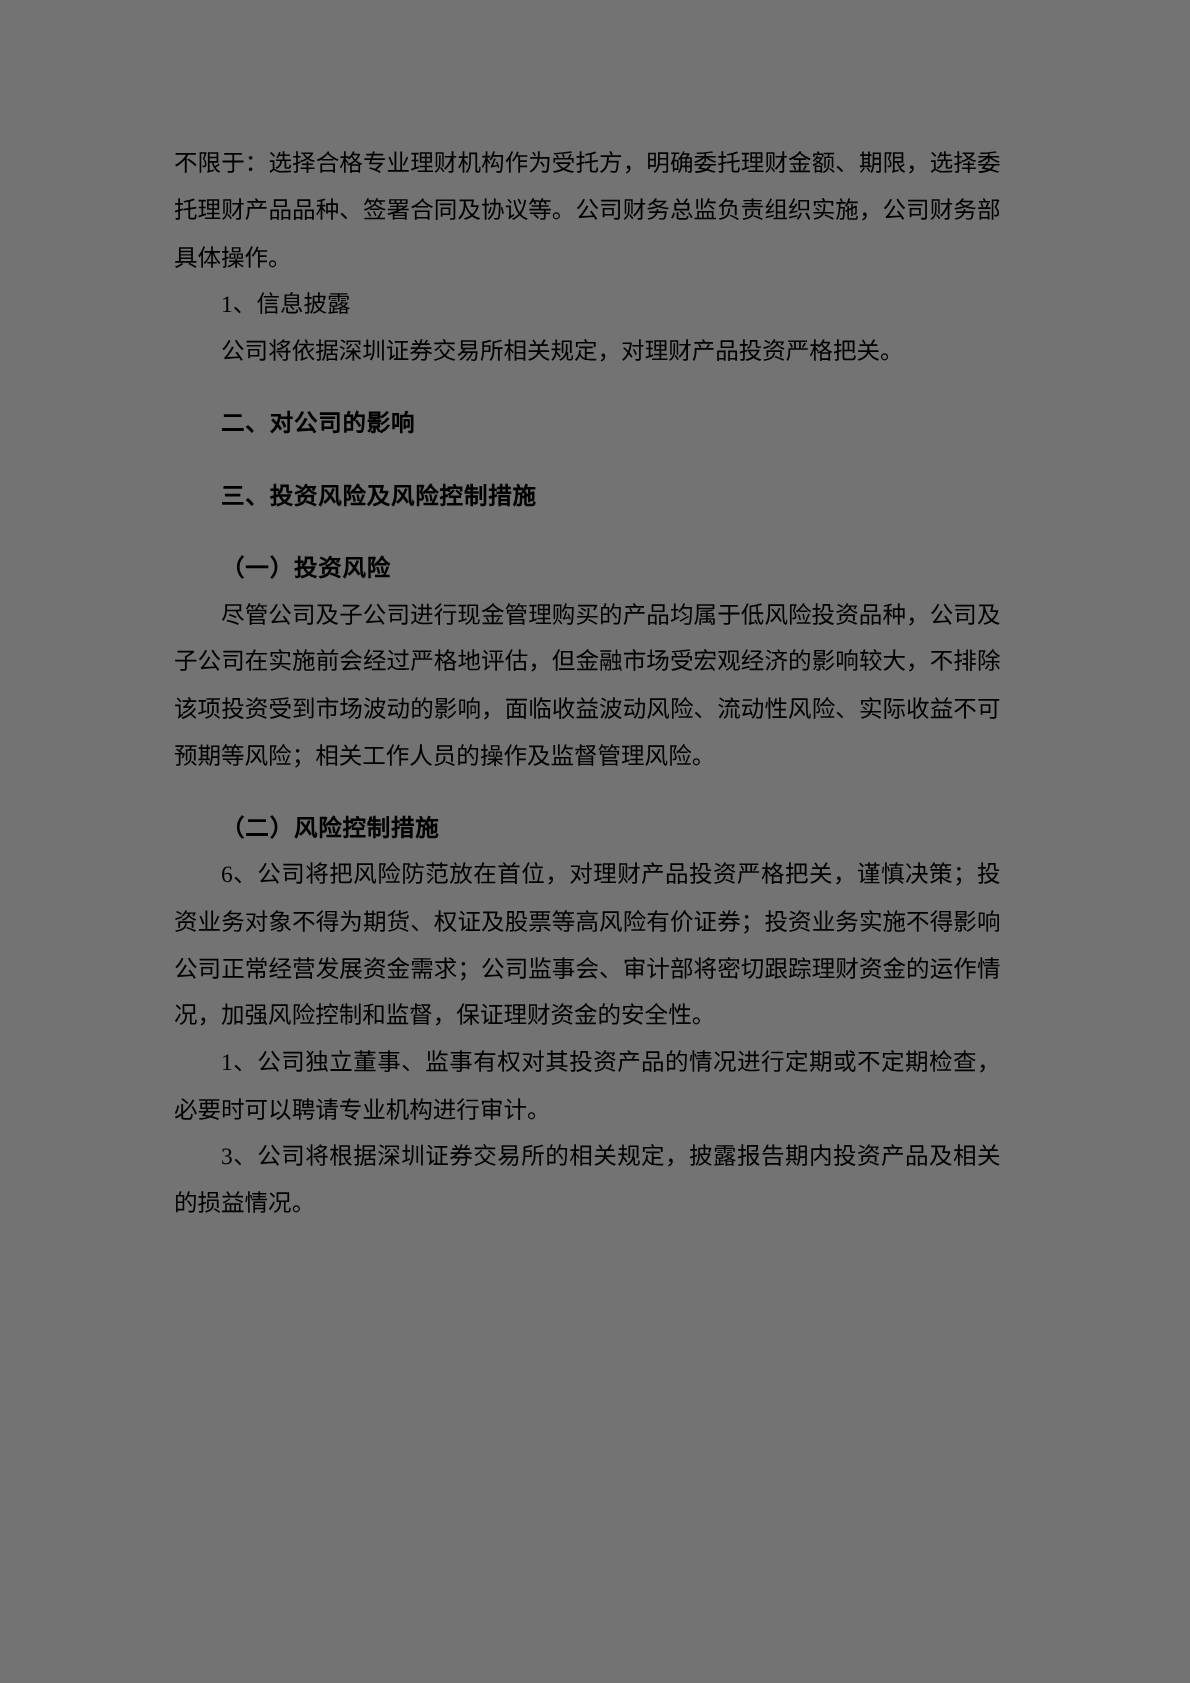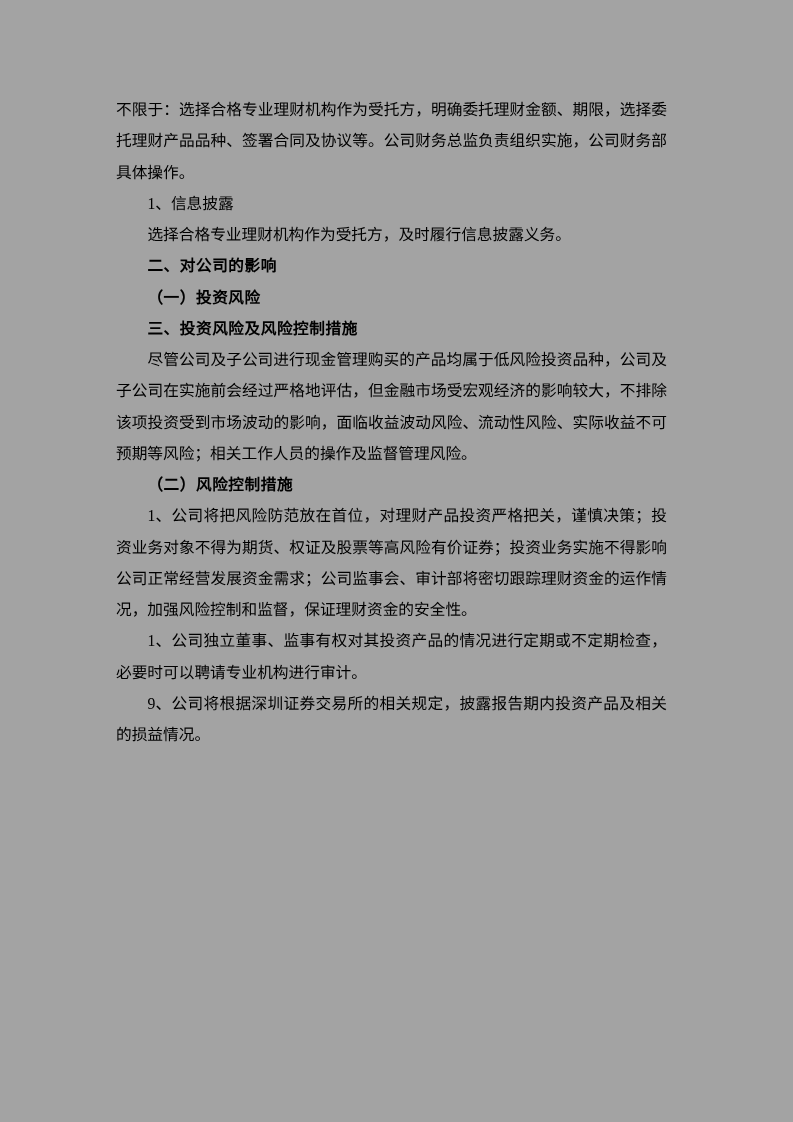--- a/index.html
+++ b/index.html
@@ -4,21 +4,21 @@
 <style>
   html, body {
     margin: 0;
     padding: 0;
     background: #ffffff;
   }
   .page {
     position: relative;
     width: 793px;
     height: 1122px;
-    background: #a3a3a3;
+    background: #737373;
     overflow: hidden;
   }
   .doc-content {
     position: absolute;
     left: 116px;
     top: 94px;
     width: 551px;
     color: #000000;
     font-family: "Liberation Serif", "DejaVu Serif", serif;
     font-size: 15.7px;
@@ -31,32 +31,33 @@
     padding: 0;
     word-break: break-all;
   }
   .doc-content p.indent {
     text-indent: 2em;
   }
   .doc-content p.heading {
     font-weight: 700;
     font-family: "Liberation Sans", "DejaVu Sans", sans-serif;
     letter-spacing: 0.5px;
+    margin-top: 17px;
   }
 </style>
 </head>
 <body>
 
 <div class="page">
   <div class="doc-content">
     <p class="body">不限于：选择合格专业理财机构作为受托方，明确委托理财金额、期限，选择委托理财产品品种、签署合同及协议等。公司财务总监负责组织实施，公司财务部具体操作。</p>
     <p class="body indent">1、信息披露</p>
-    <p class="body indent">选择合格专业理财机构作为受托方，及时履行信息披露义务。</p>
+    <p class="body indent">公司将依据深圳证券交易所相关规定，对理财产品投资严格把关。</p>
     <p class="heading indent">二、对公司的影响</p>
+    <p class="heading indent">三、投资风险及风险控制措施</p>
     <p class="heading indent">（一）投资风险</p>
-    <p class="heading indent">三、投资风险及风险控制措施</p>
     <p class="body indent">尽管公司及子公司进行现金管理购买的产品均属于低风险投资品种，公司及子公司在实施前会经过严格地评估，但金融市场受宏观经济的影响较大，不排除该项投资受到市场波动的影响，面临收益波动风险、流动性风险、实际收益不可预期等风险；相关工作人员的操作及监督管理风险。</p>
     <p class="heading indent">（二）风险控制措施</p>
-    <p class="body indent">1、公司将把风险防范放在首位，对理财产品投资严格把关，谨慎决策；投资业务对象不得为期货、权证及股票等高风险有价证券；投资业务实施不得影响公司正常经营发展资金需求；公司监事会、审计部将密切跟踪理财资金的运作情况，加强风险控制和监督，保证理财资金的安全性。</p>
+    <p class="body indent">6、公司将把风险防范放在首位，对理财产品投资严格把关，谨慎决策；投资业务对象不得为期货、权证及股票等高风险有价证券；投资业务实施不得影响公司正常经营发展资金需求；公司监事会、审计部将密切跟踪理财资金的运作情况，加强风险控制和监督，保证理财资金的安全性。</p>
     <p class="body indent">1、公司独立董事、监事有权对其投资产品的情况进行定期或不定期检查，必要时可以聘请专业机构进行审计。</p>
-    <p class="body indent">9、公司将根据深圳证券交易所的相关规定，披露报告期内投资产品及相关的损益情况。</p>
+    <p class="body indent">3、公司将根据深圳证券交易所的相关规定，披露报告期内投资产品及相关的损益情况。</p>
   </div>
 </div>
 
 </body></html>

